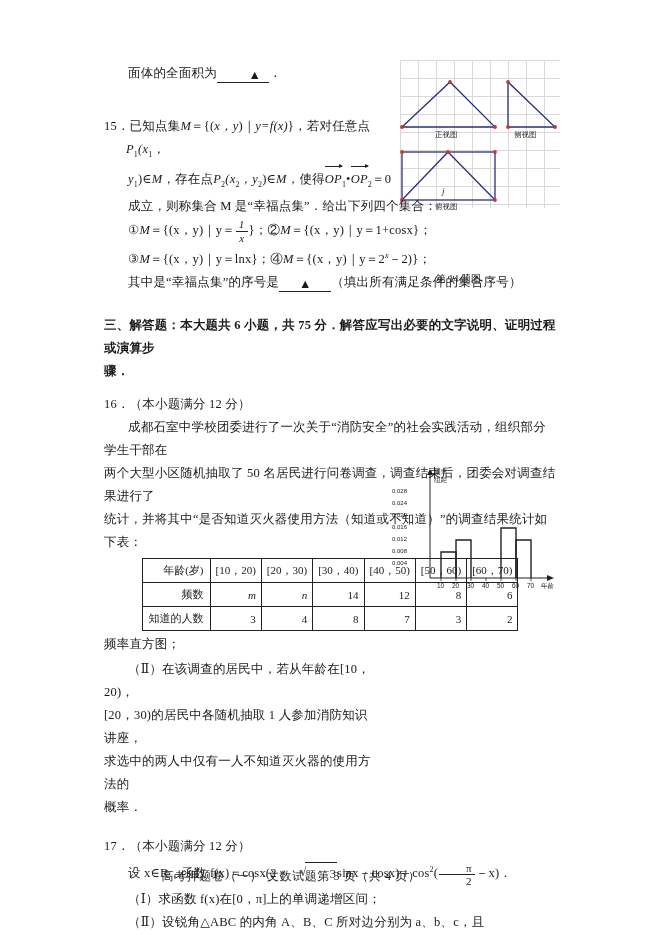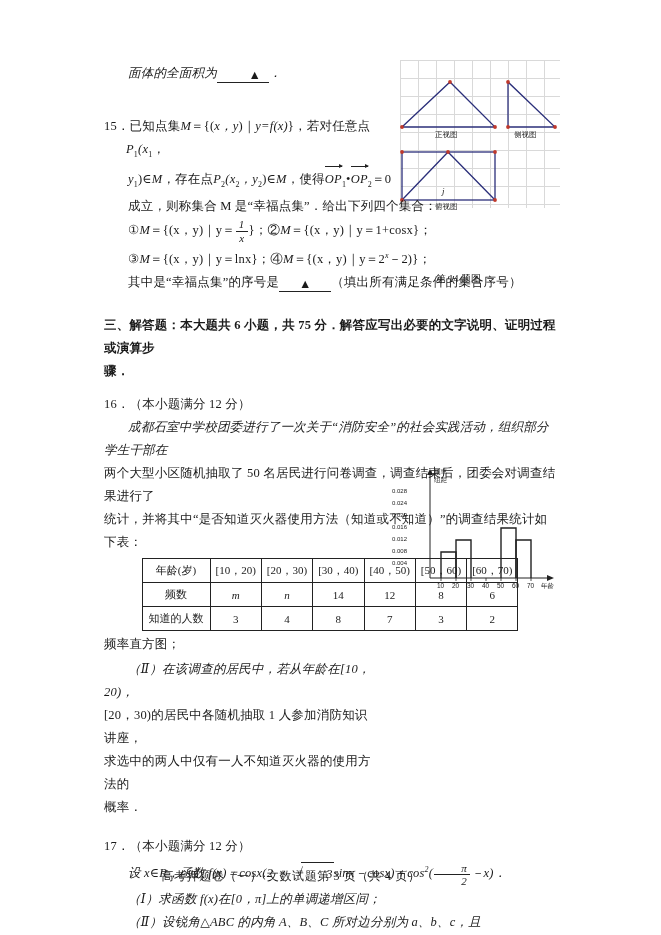--- a/index.html
+++ b/index.html
@@ -25,21 +25,21 @@
     position: absolute;
     left: 104px;
     top: 62px;
     width: 452px;
   }
   .line {
     font-size: 12.5px;
     line-height: 23px;
     letter-spacing: 0.2px;
   }
-  .indent { text-indent: 24px; font-style: italic; }
+  .indent { text-indent: 24px; }
   .indent2 { padding-left: 24px; }
   .hang { padding-left: 22px; text-indent: -22px; }
   i, .it { font-style: italic; font-family: "Liberation Serif", serif; }
   .blank {
     display: inline-block;
     min-width: 52px;
     border-bottom: 1px solid #222;
     text-align: center;
     line-height: 14px;
     vertical-align: -2px;
@@ -72,21 +72,21 @@
   .sqrt .rad { border-top: 1px solid #222; padding: 0 1px; display: inline-block; }
 
   
   .stat-table {
     border-collapse: collapse;
     margin: 4px auto 2px auto;
     font-size: 11px;
   }
   .stat-table td {
     border: 1px solid #222;
-    text-align: center;
+    text-align: right;
     padding: 4px 5px;
     height: 15px;
     white-space: nowrap;
   }
   .stat-table td.head { padding: 4px 6px; }
 
   
   .fig14 {
     position: absolute;
     left: 400px;

